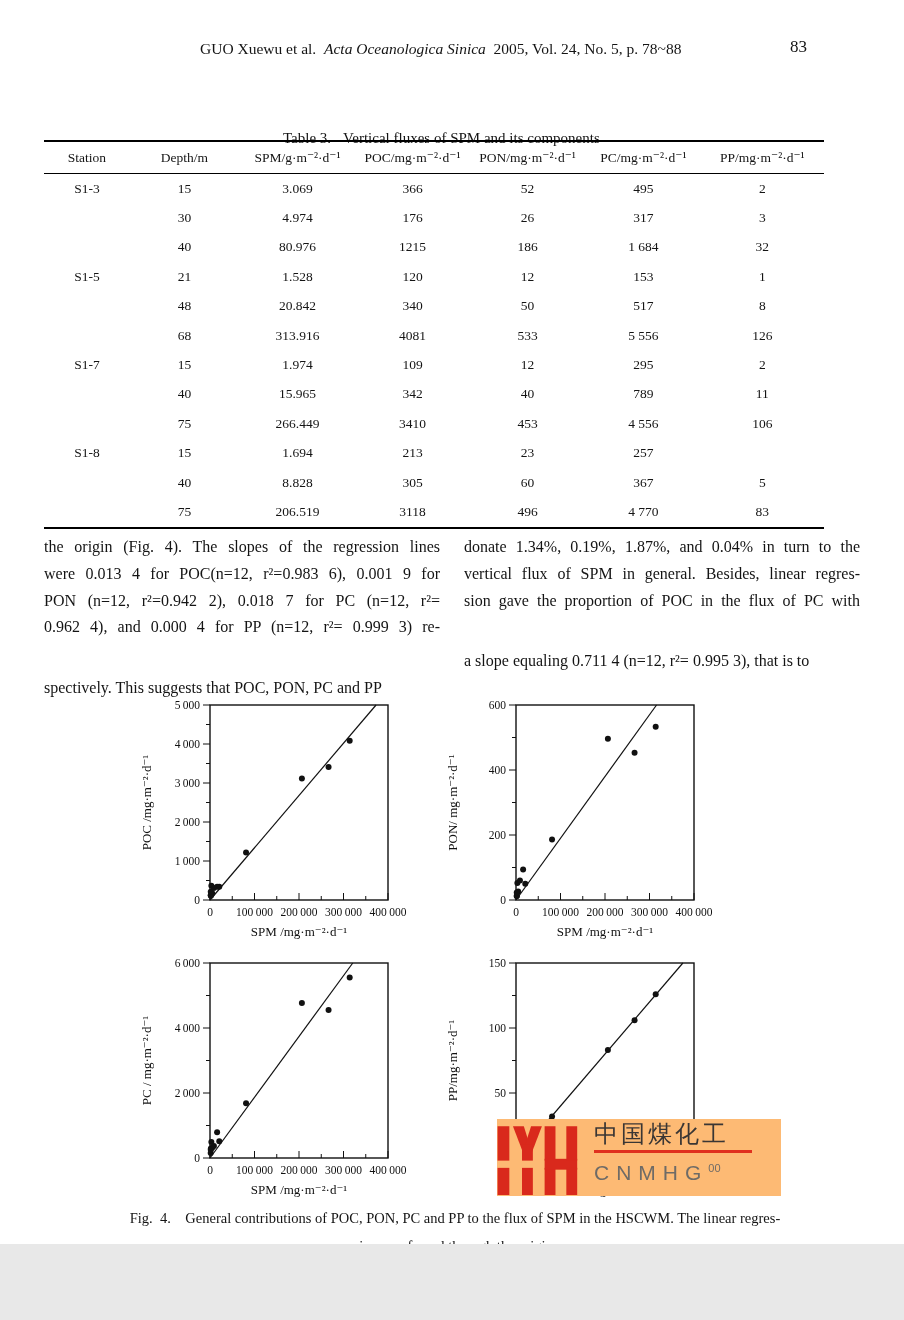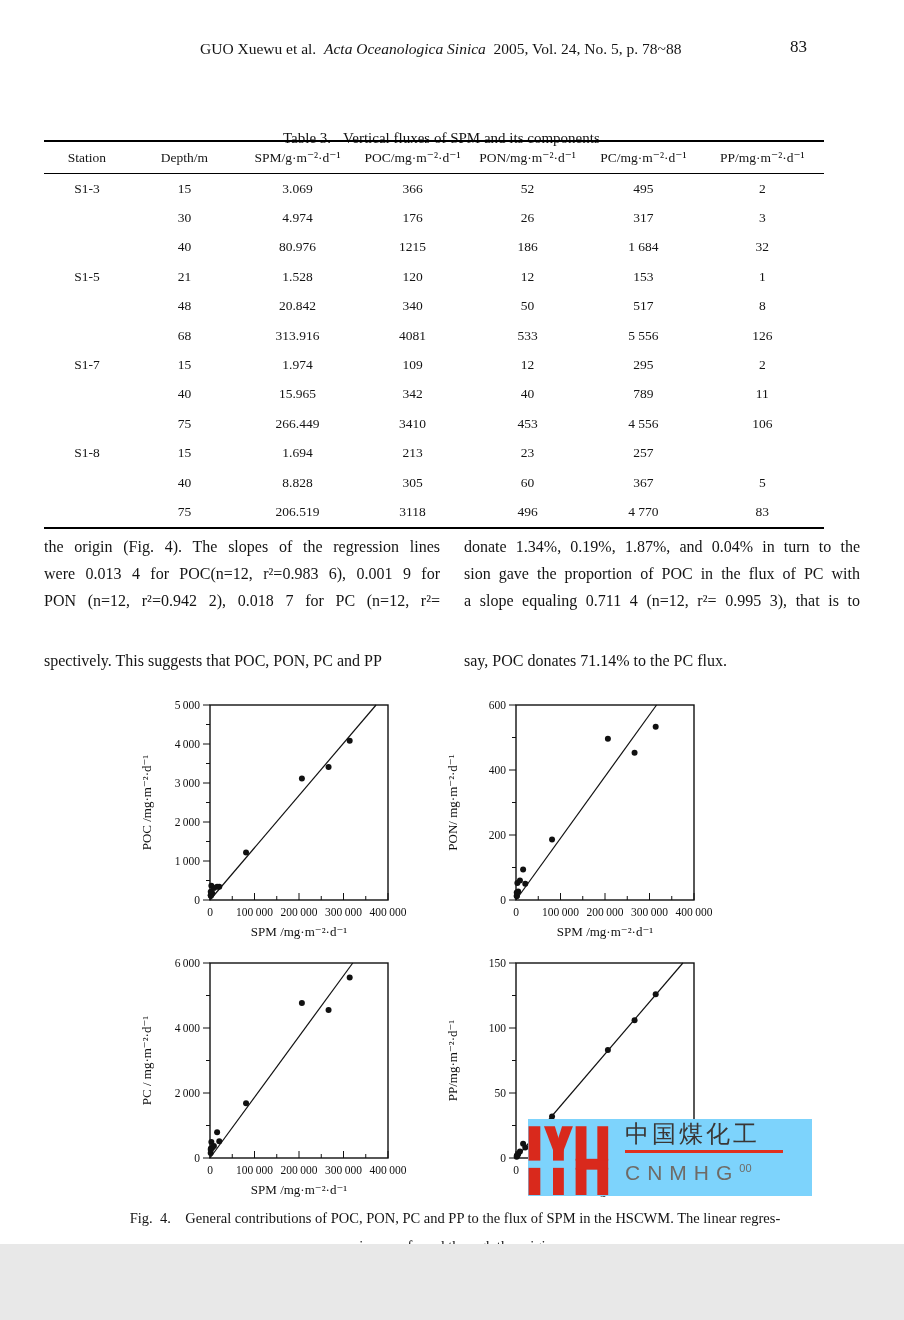--- a/index.html
+++ b/index.html
@@ -28,21 +28,21 @@
   .bcol .line{text-align:justify;text-align-last:justify;white-space:normal;}
   .bcol .line:last-child{text-align-last:left;margin-top:34px;}
   
   .chart{position:absolute;}
   .chart svg{display:block;font-family:"Liberation Serif","DejaVu Serif",serif;}
   #chart0{left:136px;top:692px;} #chart1{left:442px;top:692px;}
   #chart2{left:136px;top:950px;} #chart3{left:442px;top:950px;}
   .caption{position:absolute;left:60px;top:1204px;width:790px;font-size:14.5px;line-height:28px;text-align:center;}
   .caption .line{white-space:pre;}
   
-  .watermark{position:absolute;left:497px;top:1119px;width:284px;height:77px;background:#7dd3fc;display:flex;align-items:flex-start;margin-left:31px;}
+  .watermark{position:absolute;left:497px;top:1119px;width:284px;height:77px;background:#fdba74;display:flex;align-items:flex-start;}
   .wm-logo{flex:0 0 auto;}
   .wm-text{margin-left:9px;font-family:"Liberation Sans","DejaVu Sans",sans-serif;}
   .wm-cn{font-size:24px;letter-spacing:3px;color:#3a3634;font-weight:500;line-height:30px;}
   .wm-rule{height:3px;width:158px;background:#e0301e;margin-top:1px;}
   .wm-en{font-size:21px;letter-spacing:7px;color:#6f6b66;line-height:27px;margin-top:2px;}
   .wm-en sup{font-size:11px;letter-spacing:0;}
   
   .footer{position:absolute;left:92px;top:1266px;font-size:19px;color:#000000;
           font-family:"Liberation Sans","DejaVu Sans",sans-serif;}
 </style>
@@ -189,27 +189,28 @@
           <td>83</td>
         </tr>
       </tbody>
   </table>
 
   <div class="bodycols">
     <div class="bcol">
         <div class="line">the origin (Fig. 4). The slopes of the regression lines</div>
         <div class="line">were 0.013 4 for POC(n=12, r²=0.983 6), 0.001 9 for</div>
         <div class="line">PON (n=12, r²=0.942 2), 0.018 7 for PC (n=12, r²=</div>
+        <div class="line">0.962 4), and 0.000 4 for PP (n=12, r²= 0.999 3) re-</div>
         <div class="line">spectively. This suggests that POC, PON, PC and PP</div>
       </div>
     <div class="bcol">
         <div class="line">donate 1.34%, 0.19%, 1.87%, and 0.04% in turn to the</div>
+        <div class="line">vertical flux of SPM in general. Besides, linear regres-</div>
         <div class="line">sion gave the proportion of POC in the flux of PC with</div>
         <div class="line">a slope equaling 0.711 4 (n=12, r²= 0.995 3), that is to</div>
-        <div class="line">say, POC donates 71.14% to the PC flux.</div>
       </div>
   </div>
 
   <div class="chart" id="chart0">
       <svg width="310" height="252" viewBox="0 0 310 252">
         <rect x="74" y="13" width="178" height="195" fill="none" stroke="#111" stroke-width="1.4"></rect>
         <line x1="74" y1="208" x2="74" y2="201" stroke="#111" stroke-width="1"></line>
         <line x1="96.25" y1="208" x2="96.25" y2="204" stroke="#111" stroke-width="1"></line>
         <line x1="118.5" y1="208" x2="118.5" y2="201" stroke="#111" stroke-width="1"></line>
         <line x1="140.75" y1="208" x2="140.75" y2="204" stroke="#111" stroke-width="1"></line>

